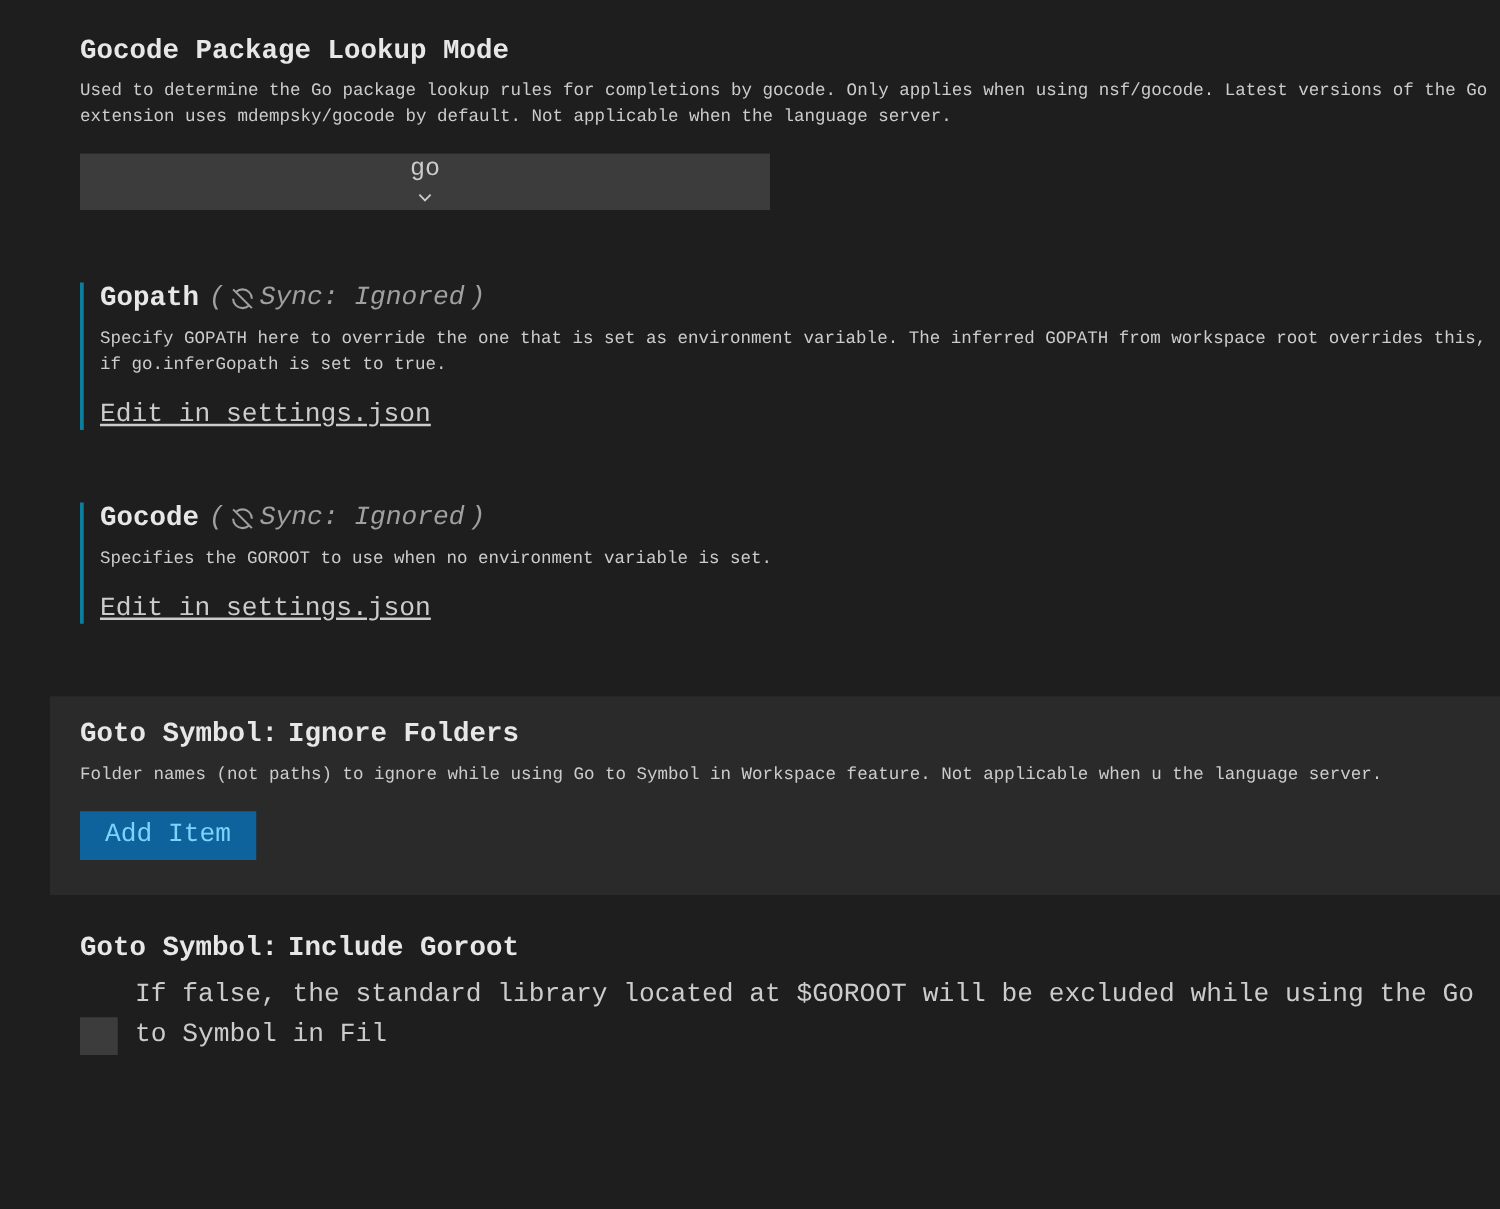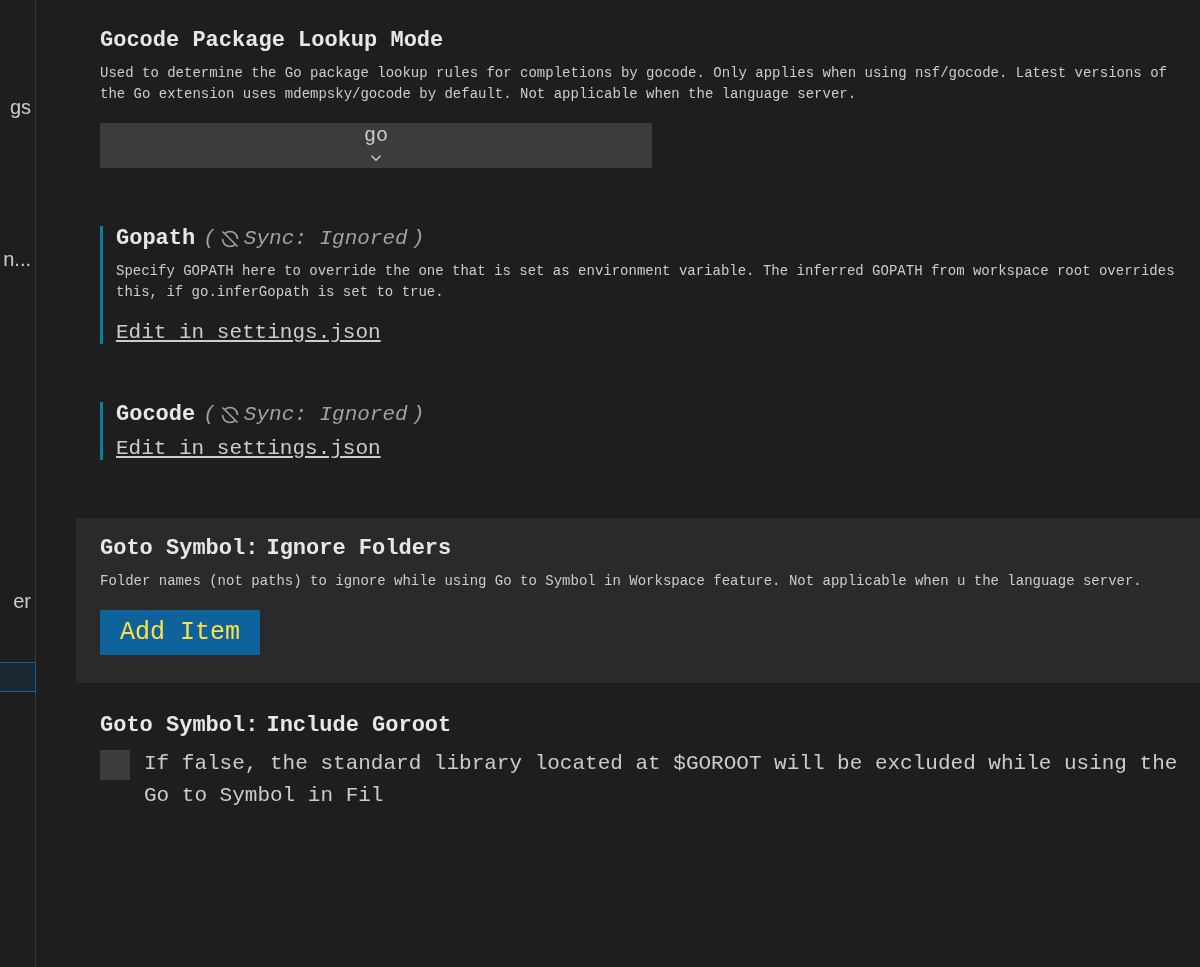--- a/index.html
+++ b/index.html
@@ -128,30 +128,30 @@
   }
   .link {
     color: #cccccc;
     text-decoration: underline;
     font-size: 21px;
     cursor: pointer;
     display: inline-block;
   }
   .btn-primary {
     background: #0e639c;
-    color: #fde047;
+    color: #7dd3fc;
     border: none;
     padding: 8px 20px;
-    font-size: 25px;
+    font-size: 21px;
     cursor: pointer;
     font-family: inherit;
   }
   .checkbox-row {
     display: flex;
-    align-items: flex-start;
+    align-items: flex-end;
     gap: 14px;
   }
   .checkbox {
     width: 30px;
     height: 30px;
     background: #3c3c3c;
     border: 1px solid #3c3c3c;
     flex: 0 0 30px;
     margin-top: 2px;
     cursor: pointer;
@@ -159,26 +159,20 @@
   .checkbox-label {
     color: #cccccc;
     font-size: 21px;
     line-height: 1.5;
   }
 </style>
 </head>
 <body>
 
 <div class="root">
-  <div class="sidebar">
-    <span class="snip" style="top:96px;">gs</span>
-    <span class="snip" style="top:248px;">n...</span>
-    <span class="snip" style="top:590px;">er</span>
-    <div class="sel-box" style="top:662px;"></div>
-  </div>
 
   <div class="main">
 
     <div class="setting">
       <div class="setting-title">
         <span>Gocode Package Lookup Mode</span>
       </div>
       <div class="setting-desc">Used to determine the Go package lookup rules for completions by gocode. Only applies when using nsf/gocode. Latest versions of the Go extension uses mdempsky/gocode by default. Not applicable when the language server.</div>
       <div class="dropdown">
         <span>go</span>
@@ -213,20 +207,21 @@
           <span>(</span>
           <svg viewBox="0 0 24 24" fill="none" stroke-width="2">
             <path d="M21 12a9 9 0 0 0-9-9 9 9 0 0 0-6 2.3"></path>
             <path d="M3 12a9 9 0 0 0 9 9 9 9 0 0 0 6-2.3"></path>
             <line x1="3" y1="3" x2="21" y2="21"></line>
           </svg>
           <span>Sync: Ignored</span>
             <span>)</span>
         </span>
       </div>
+      <div class="setting-desc">Specifies the GOROOT to use when no environment variable is set.</div>
       <a class="link">Edit in settings.json</a>
     </div>
 
     <div class="setting hovered">
       <div class="setting-title">
         <span class="prefix">Goto Symbol:</span>
         <span class="suffix">Ignore Folders</span>
       </div>
       <div class="setting-desc">Folder names (not paths) to ignore while using Go to Symbol in Workspace feature. Not applicable when u the language server.</div>
       <button class="btn-primary">Add Item</button>

